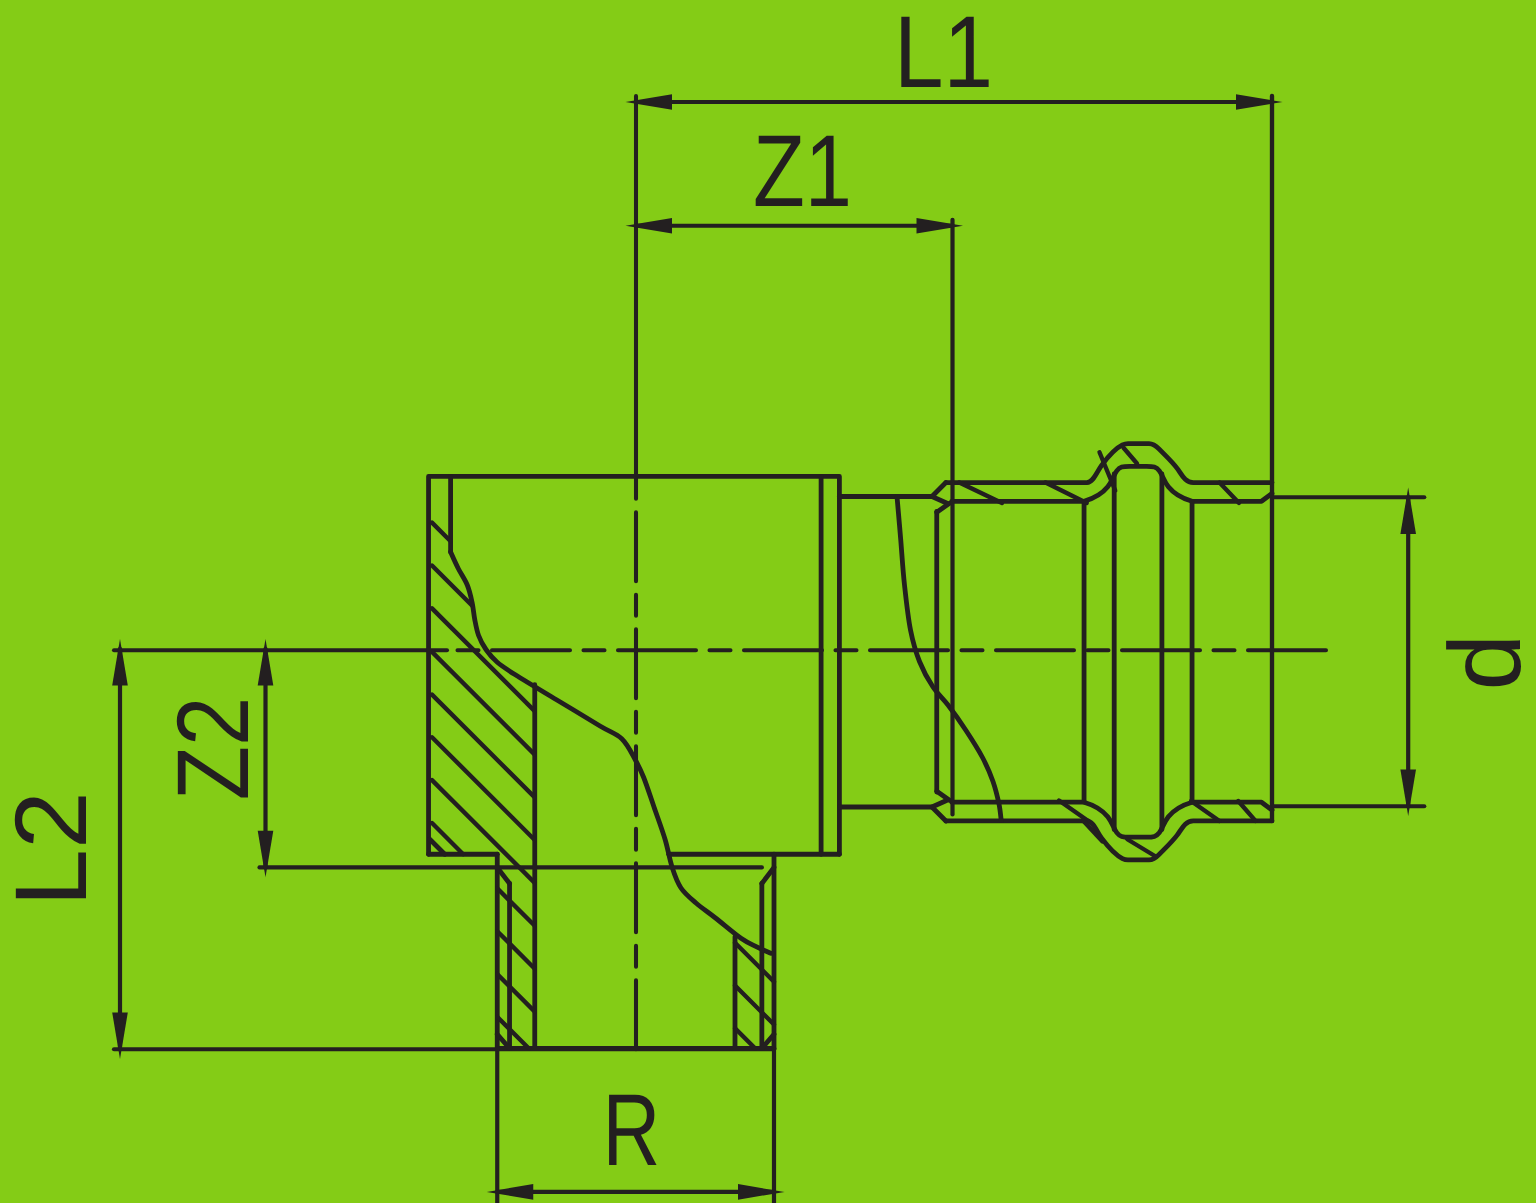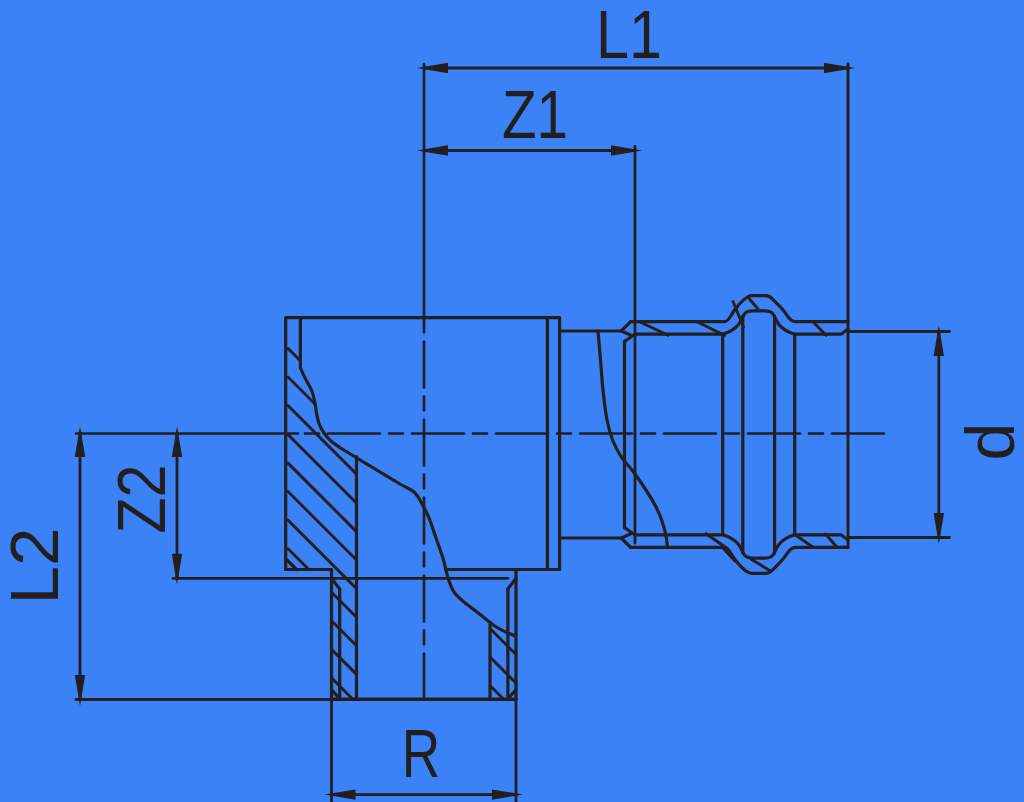--- a/index.html
+++ b/index.html
@@ -1,16 +1,16 @@
 <!DOCTYPE html>
 <html><head>
 <meta charset="utf-8">
 <style>
   html,body{margin:0;padding:0;background:#ffffff;}
-  .stage{width:1024px;height:802px;position:relative;background:#3b82f6;overflow:hidden;}
+  .stage{width:1024px;height:802px;position:relative;background:#84cc16;overflow:hidden;}
   svg{display:block;}
   text{font-family:"Liberation Sans", sans-serif;}
 </style>
 </head>
 <body>
 
 <div class="stage">
 <svg width="1024" height="802" viewBox="0 0 1024 802">
   <g fill="none" stroke="#231f20" stroke-linecap="round" stroke-linejoin="round">
 

